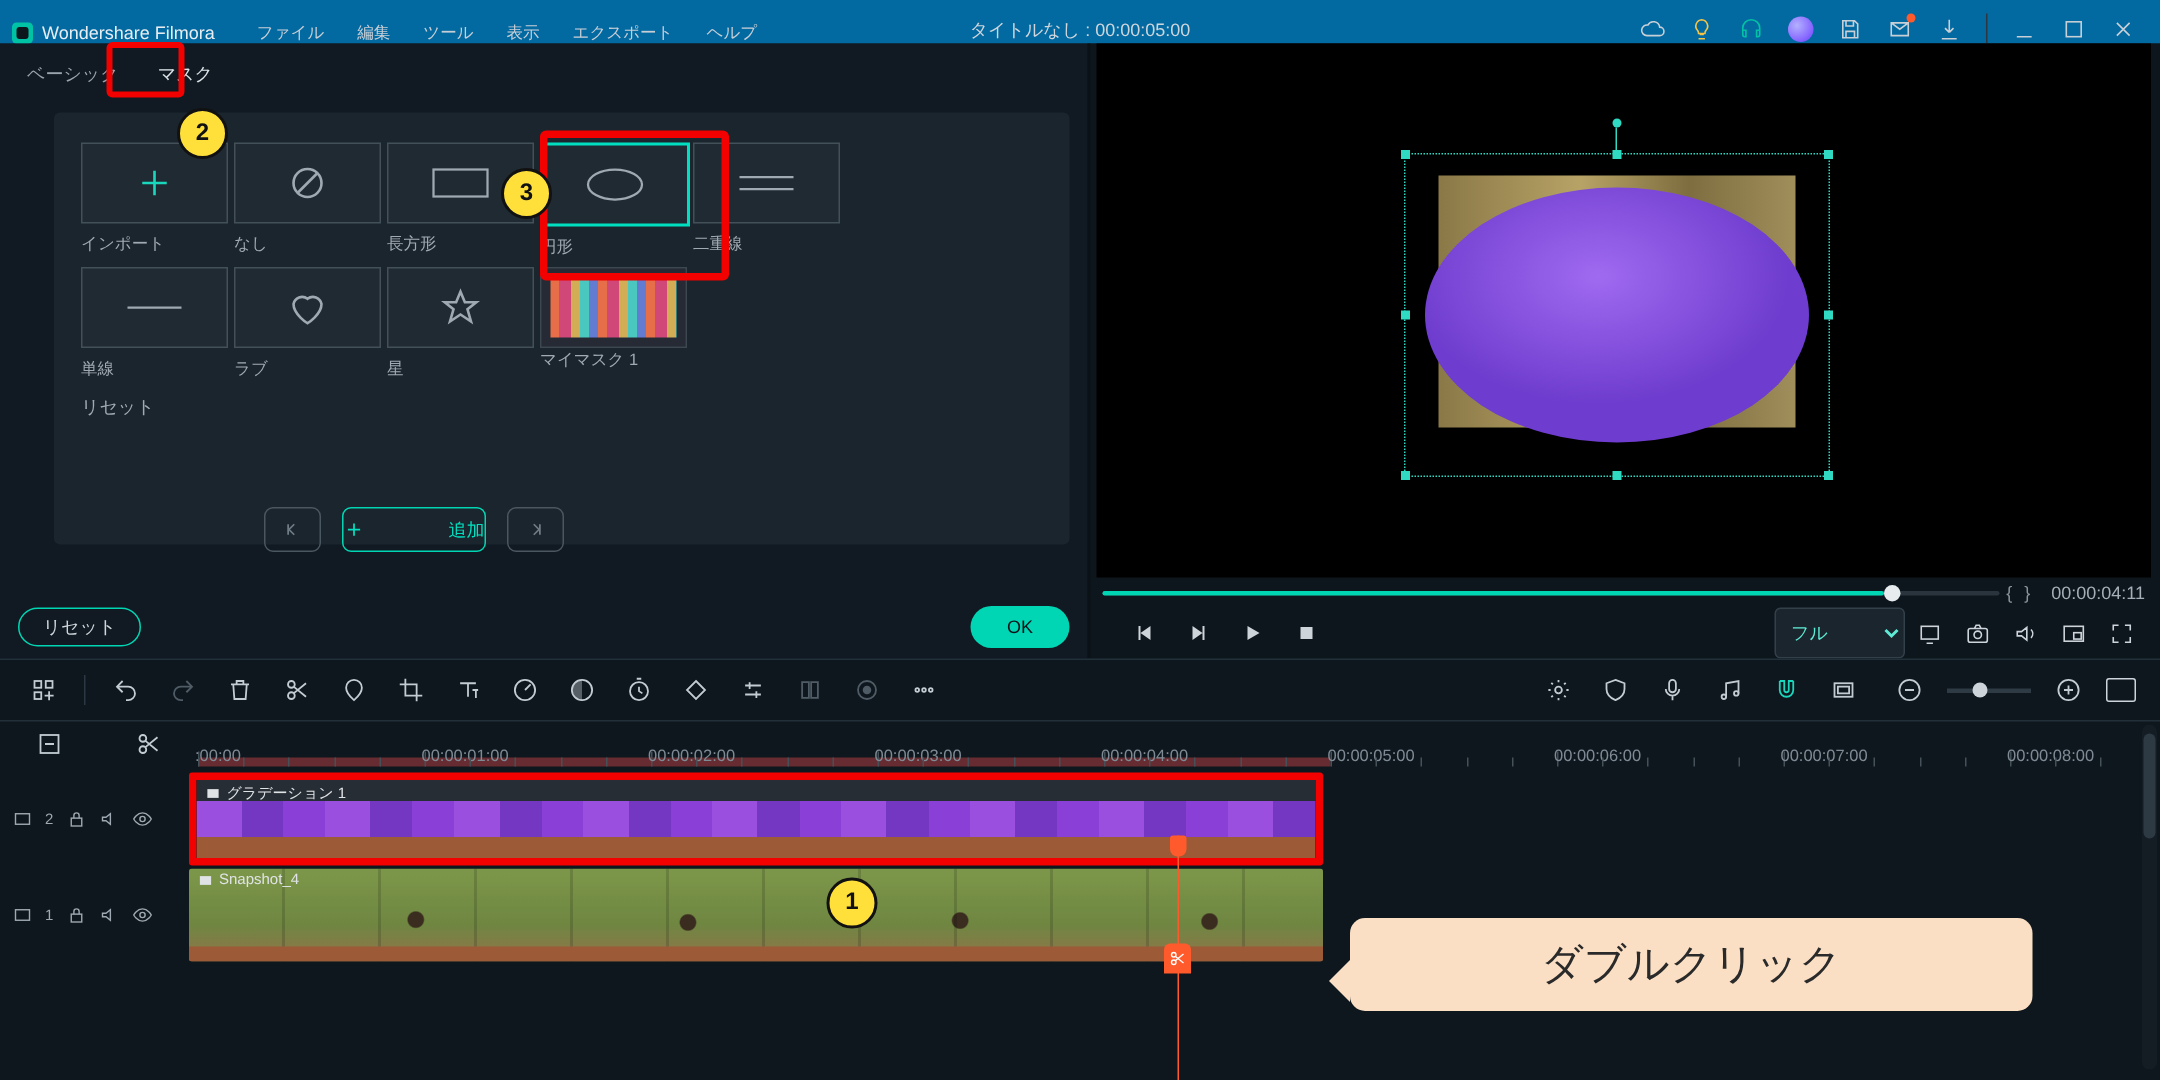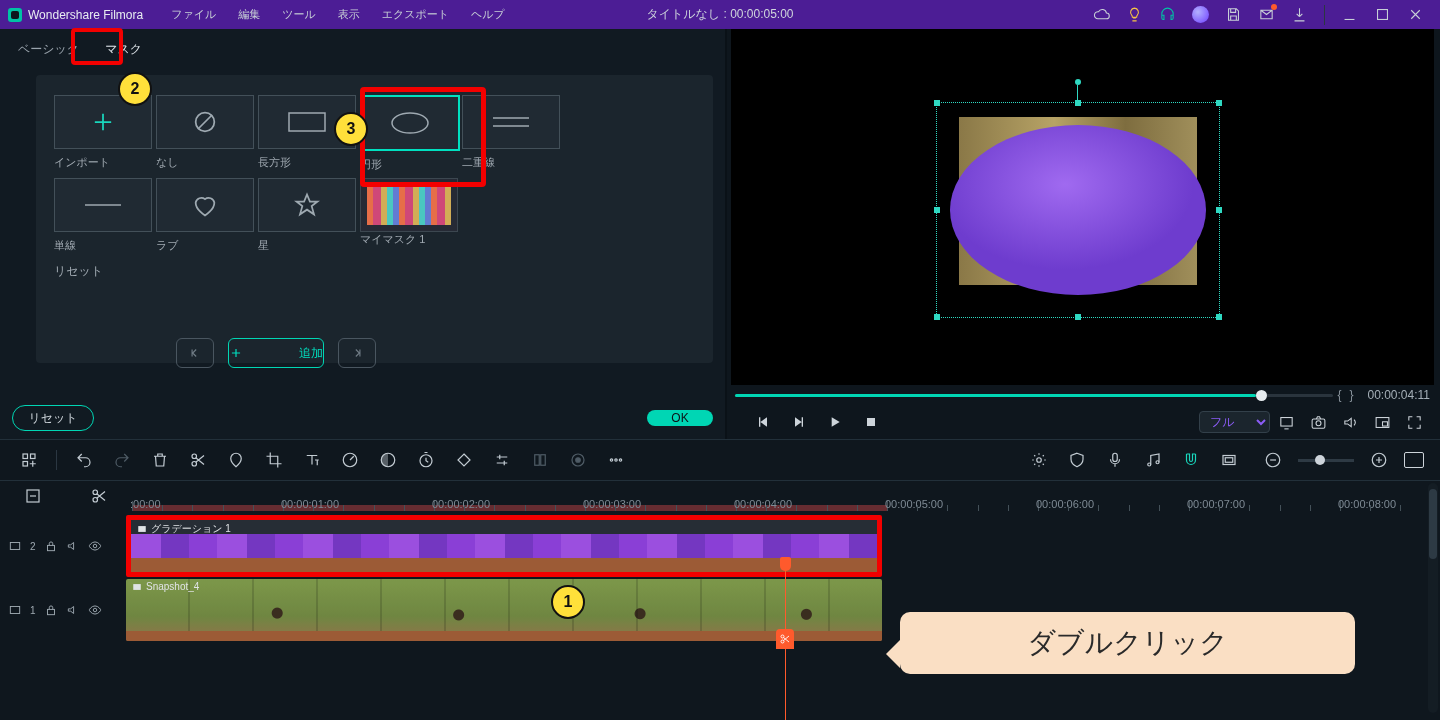--- a/index.html
+++ b/index.html
@@ -1,16 +1,16 @@
 <!DOCTYPE html>
 <html><head>
 <meta charset="utf-8">
 <style>
 html,body{margin:0;padding:0;width:1440px;height:720px;background:#111a22;font-family:"Meiryo","Hiragino Kaku Gothic Pro",sans-serif;color:#b7c0c8;overflow:hidden;font-size:12px}
-.titlebar{height:29px;background:#4c1d95;display:flex;align-items:center;padding:0 8px}
+.titlebar{height:29px;background:#0369a1;display:flex;align-items:flex-end;padding:0 8px}
 .titlebar .logo{width:14px;height:14px;border-radius:3px;background:#00c3a5;margin-right:6px;position:relative}
 .titlebar .logo:after{content:"";position:absolute;left:3px;top:3px;width:8px;height:8px;border-radius:2px;background:#0e161d}
 .titlebar .brand{color:#e8edf1;font-size:12px;margin-right:28px;font-weight:500}
 .titlebar .menu{color:#c7cfd6;font-size:11px;margin-right:22px;cursor:pointer}
 .titlebar .project-title{position:absolute;left:50%;transform:translateX(-50%);color:#cfd6dc;font-size:12px}
 .titlebar .right{margin-left:auto;display:flex;align-items:center}
 .t-icon{width:17px;height:17px;margin:0 8px;display:inline-flex;align-items:center;justify-content:center;color:#c8d0d7;cursor:pointer}
 .t-icon svg{width:17px;height:17px;stroke:currentColor;fill:none;stroke-width:1.5}
 .t-icon.bulb{color:#f6c444}
 .t-icon.teal{color:#00c3a5}
@@ -33,21 +33,21 @@
 .mcell .mlbl{font-size:11px;color:#a1aab2}
 .mymask{width:96px;height:52px;background:linear-gradient(#262a35,#262a35);border:1px solid #3c4750;position:relative;overflow:hidden}
 .mymask:before{content:"";position:absolute;inset:6px;background:
  repeating-linear-gradient(90deg,#ff6a3a 0 6px,#e33a76 6px 14px,#e7b84b 14px 20px,#3ddad0 20px 26px,#5a7be7 26px 32px);filter:contrast(.8)}
 .sel-highlight{position:absolute;left:324px;top:12px;width:116px;height:90px;border:5px solid #f30000;border-radius:4px}
 .bot-ctrl{position:absolute;left:140px;bottom:-5px;display:flex;align-items:center;gap:14px}
 .bot-ctrl .nav{width:36px;height:28px;border:1px solid #4a5660;border-radius:6px;display:flex;align-items:center;justify-content:center;color:#6f7b85}
 .bot-ctrl .add{width:94px;height:28px;border:1px solid #00d6b4;border-radius:6px;display:flex;align-items:center;justify-content:space-between;color:#00e0c0;cursor:pointer}
 .footer{position:absolute;left:0;bottom:0;right:0;height:42px;display:flex;align-items:center;padding:0 12px}
 .reset{width:80px;height:24px;border:1.5px solid #00d6b4;border-radius:14px;color:#cfd6dc;display:flex;align-items:center;justify-content:center;cursor:pointer;font-size:12px}
-.ok{width:66px;height:16px;background:#00d6b4;border-radius:14px;color:#0c1419;display:flex;align-items:center;justify-content:center;cursor:pointer;font-size:12px;margin-left:auto}
+.ok{width:66px;height:28px;background:#00d6b4;border-radius:14px;color:#0c1419;display:flex;align-items:center;justify-content:center;cursor:pointer;font-size:12px;margin-left:auto}
 .right-pane{flex:1;background:#0e161d;display:flex;flex-direction:column;position:relative}
 .preview{flex:1;background:#000;position:relative;margin:0 6px}
 .canvas-frame{position:absolute;left:214px;top:82px;width:266px;height:198px}
 .sel-box{position:absolute;inset:-9px;border:1px dotted #2fd9c2}
 .handle{position:absolute;width:6px;height:6px;background:#2fd9c2}
 .h-tl{left:-3px;top:-3px}.h-tr{right:-3px;top:-3px}.h-bl{left:-3px;bottom:-3px}.h-br{right:-3px;bottom:-3px}
 .h-tm{left:calc(50% - 3px);top:-3px}.h-bm{left:calc(50% - 3px);bottom:-3px}
 .h-ml{left:-3px;top:calc(50% - 3px)}.h-mr{right:-3px;top:calc(50% - 3px)}
 .rot{position:absolute;left:calc(50% - 3px);top:-24px;width:6px;height:6px;border-radius:50%;background:#2fd9c2}
 .rot:after{content:"";position:absolute;left:2px;top:6px;width:1px;height:15px;background:#2fd9c2}
@@ -59,21 +59,21 @@
 .scrub .bar{flex:1;height:3px;background:#2a343d;position:relative;border-radius:2px}
 .scrub .fill{position:absolute;left:0;top:0;height:3px;width:87%;background:#00d6b4;border-radius:2px}
 .scrub .knob{position:absolute;left:87%;top:-4px;width:11px;height:11px;border-radius:50%;background:#e7ecef}
 .scrub .brace{margin:0 4px;color:#8a949d}
 .scrub .time{color:#a5afb7;font-size:12px;margin-left:10px}
 .transport{height:34px;display:flex;align-items:center;padding:0 10px}
 .transport .spacer{flex:1}
 .tp-btn{width:22px;height:22px;margin:0 7px;display:flex;align-items:center;justify-content:center;color:#cdd4da;cursor:pointer}
 .tp-btn svg{width:16px;height:16px;fill:currentColor}
 .sel-scale{margin-left:auto;display:flex;align-items:center}
-.sel-scale select{background:#1b252d;border:1px solid #33404a;color:#8b5cf6;font-size:12px;height:22px;border-radius:4px;padding:0 18px 0 6px}
+.sel-scale select{background:#1b252d;border:1px solid #33404a;color:#5eead4;font-size:12px;height:34px;border-radius:4px;padding:0 34px 0 6px}
 .rt-icon{width:18px;height:18px;margin:0 7px;display:flex;align-items:center;justify-content:center;color:#cdd4da;cursor:pointer}
 .rt-icon svg{width:17px;height:17px;stroke:currentColor;fill:none;stroke-width:1.5}
 .timeline{height:281px;background:#0f171e;position:relative}
 .tl-toolbar{height:40px;border-top:1px solid #22303a;border-bottom:1px solid #22303a;display:flex;align-items:center;padding:0 10px}
 .tl-icon{width:20px;height:20px;margin:0 9px;display:flex;align-items:center;justify-content:center;color:#c3ccd3;cursor:pointer}
 .tl-icon.dim{color:#4f5c66}
 .tl-icon.teal{color:#19d7bd}
 .tl-icon svg{width:18px;height:18px;stroke:currentColor;fill:none;stroke-width:1.6}
 .sep{width:1px;height:20px;background:#2b3742;margin:0 8px}
 .tl-toolbar .grow{flex:1}

